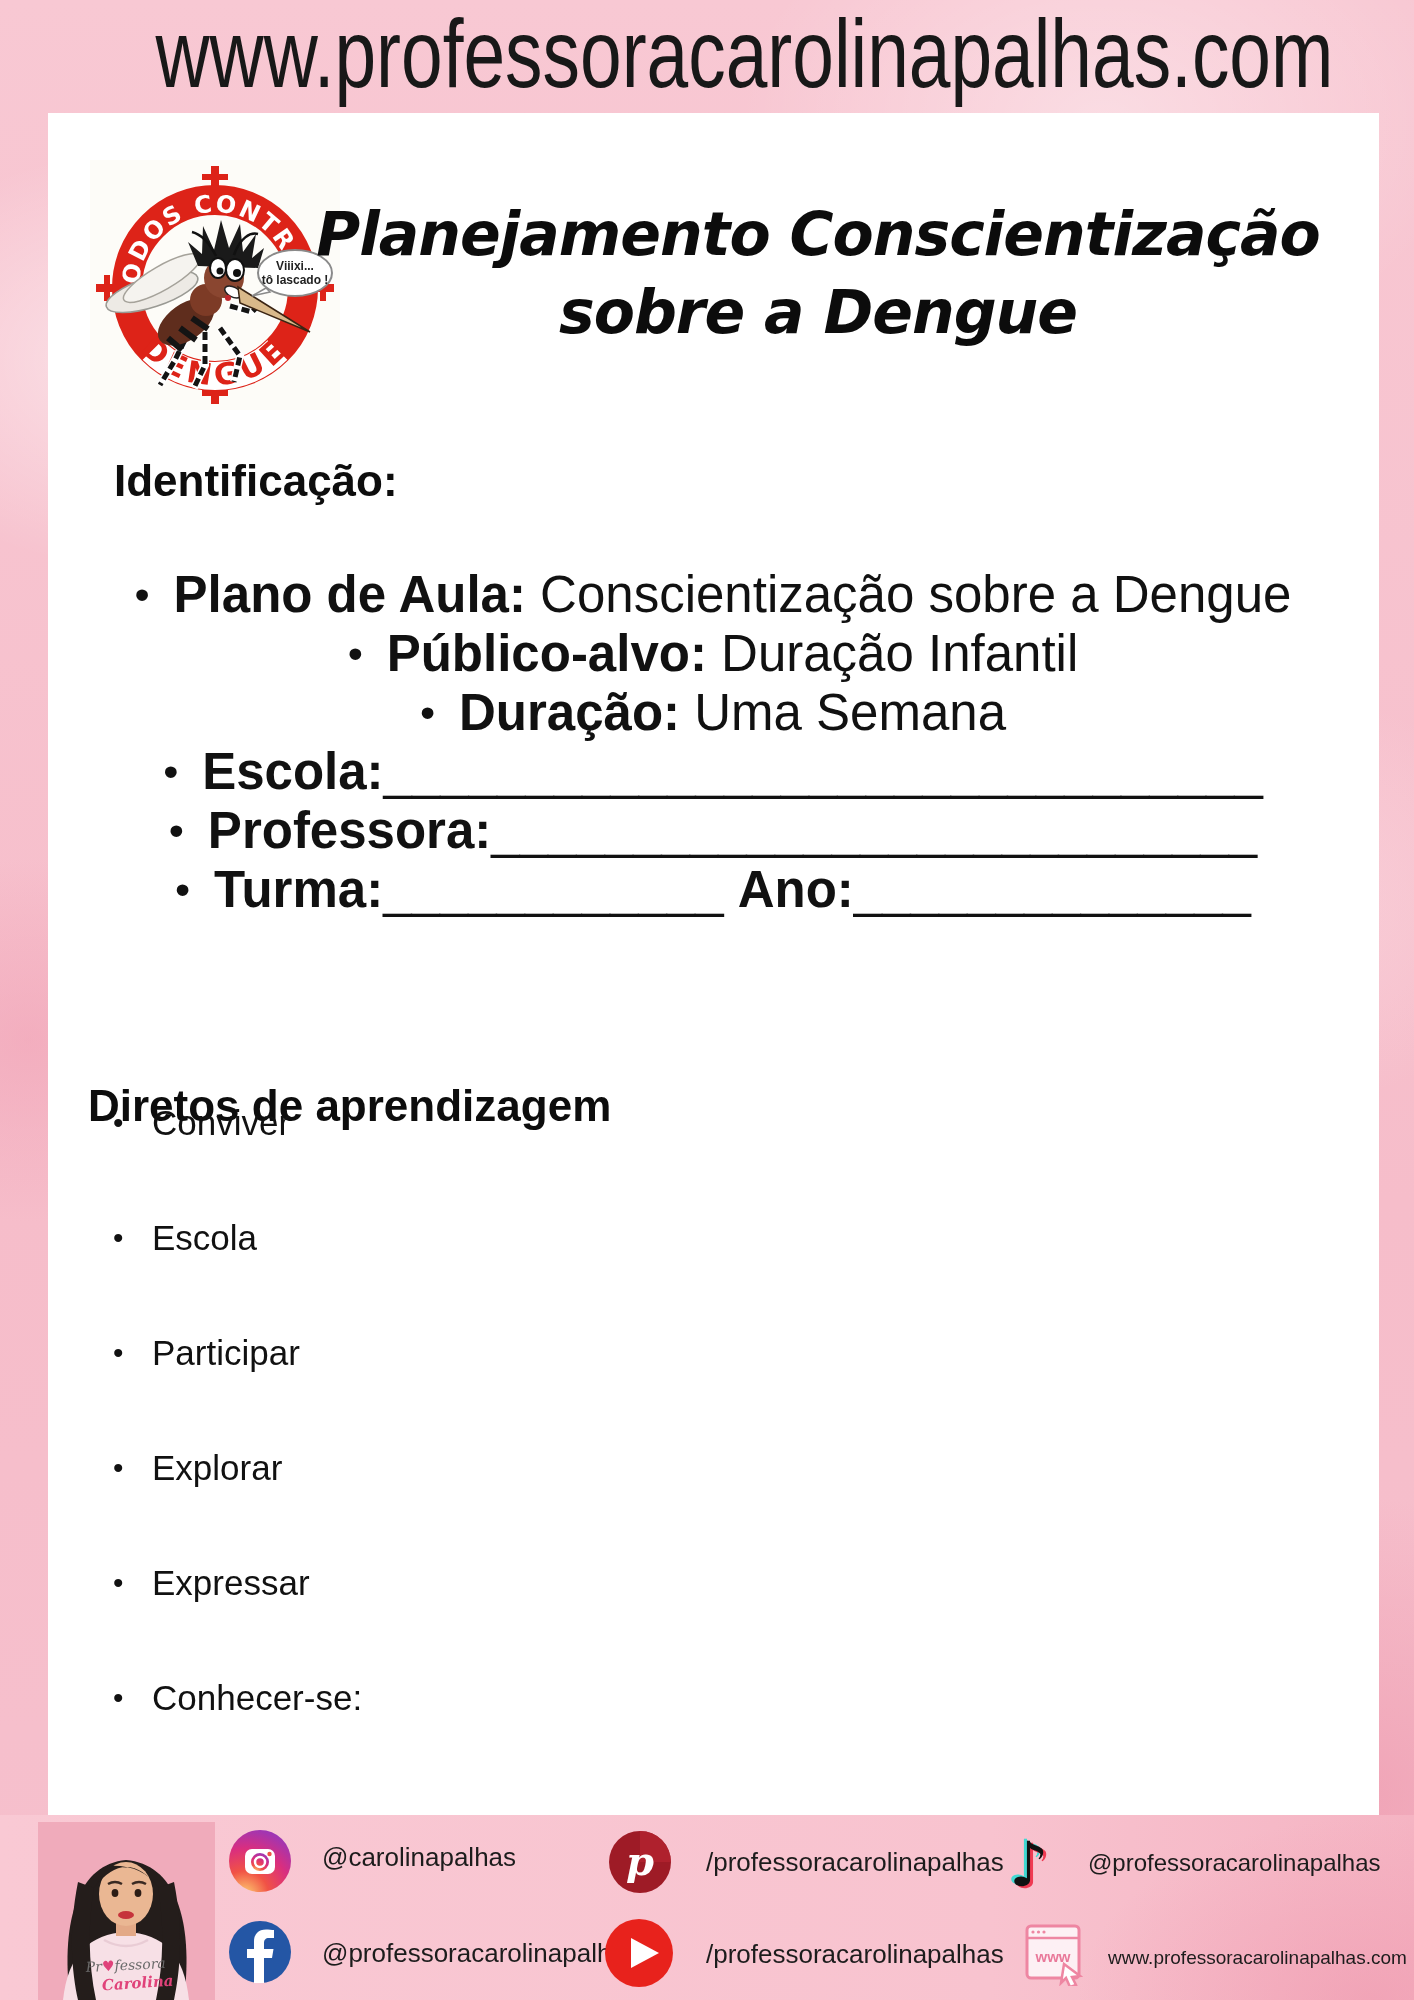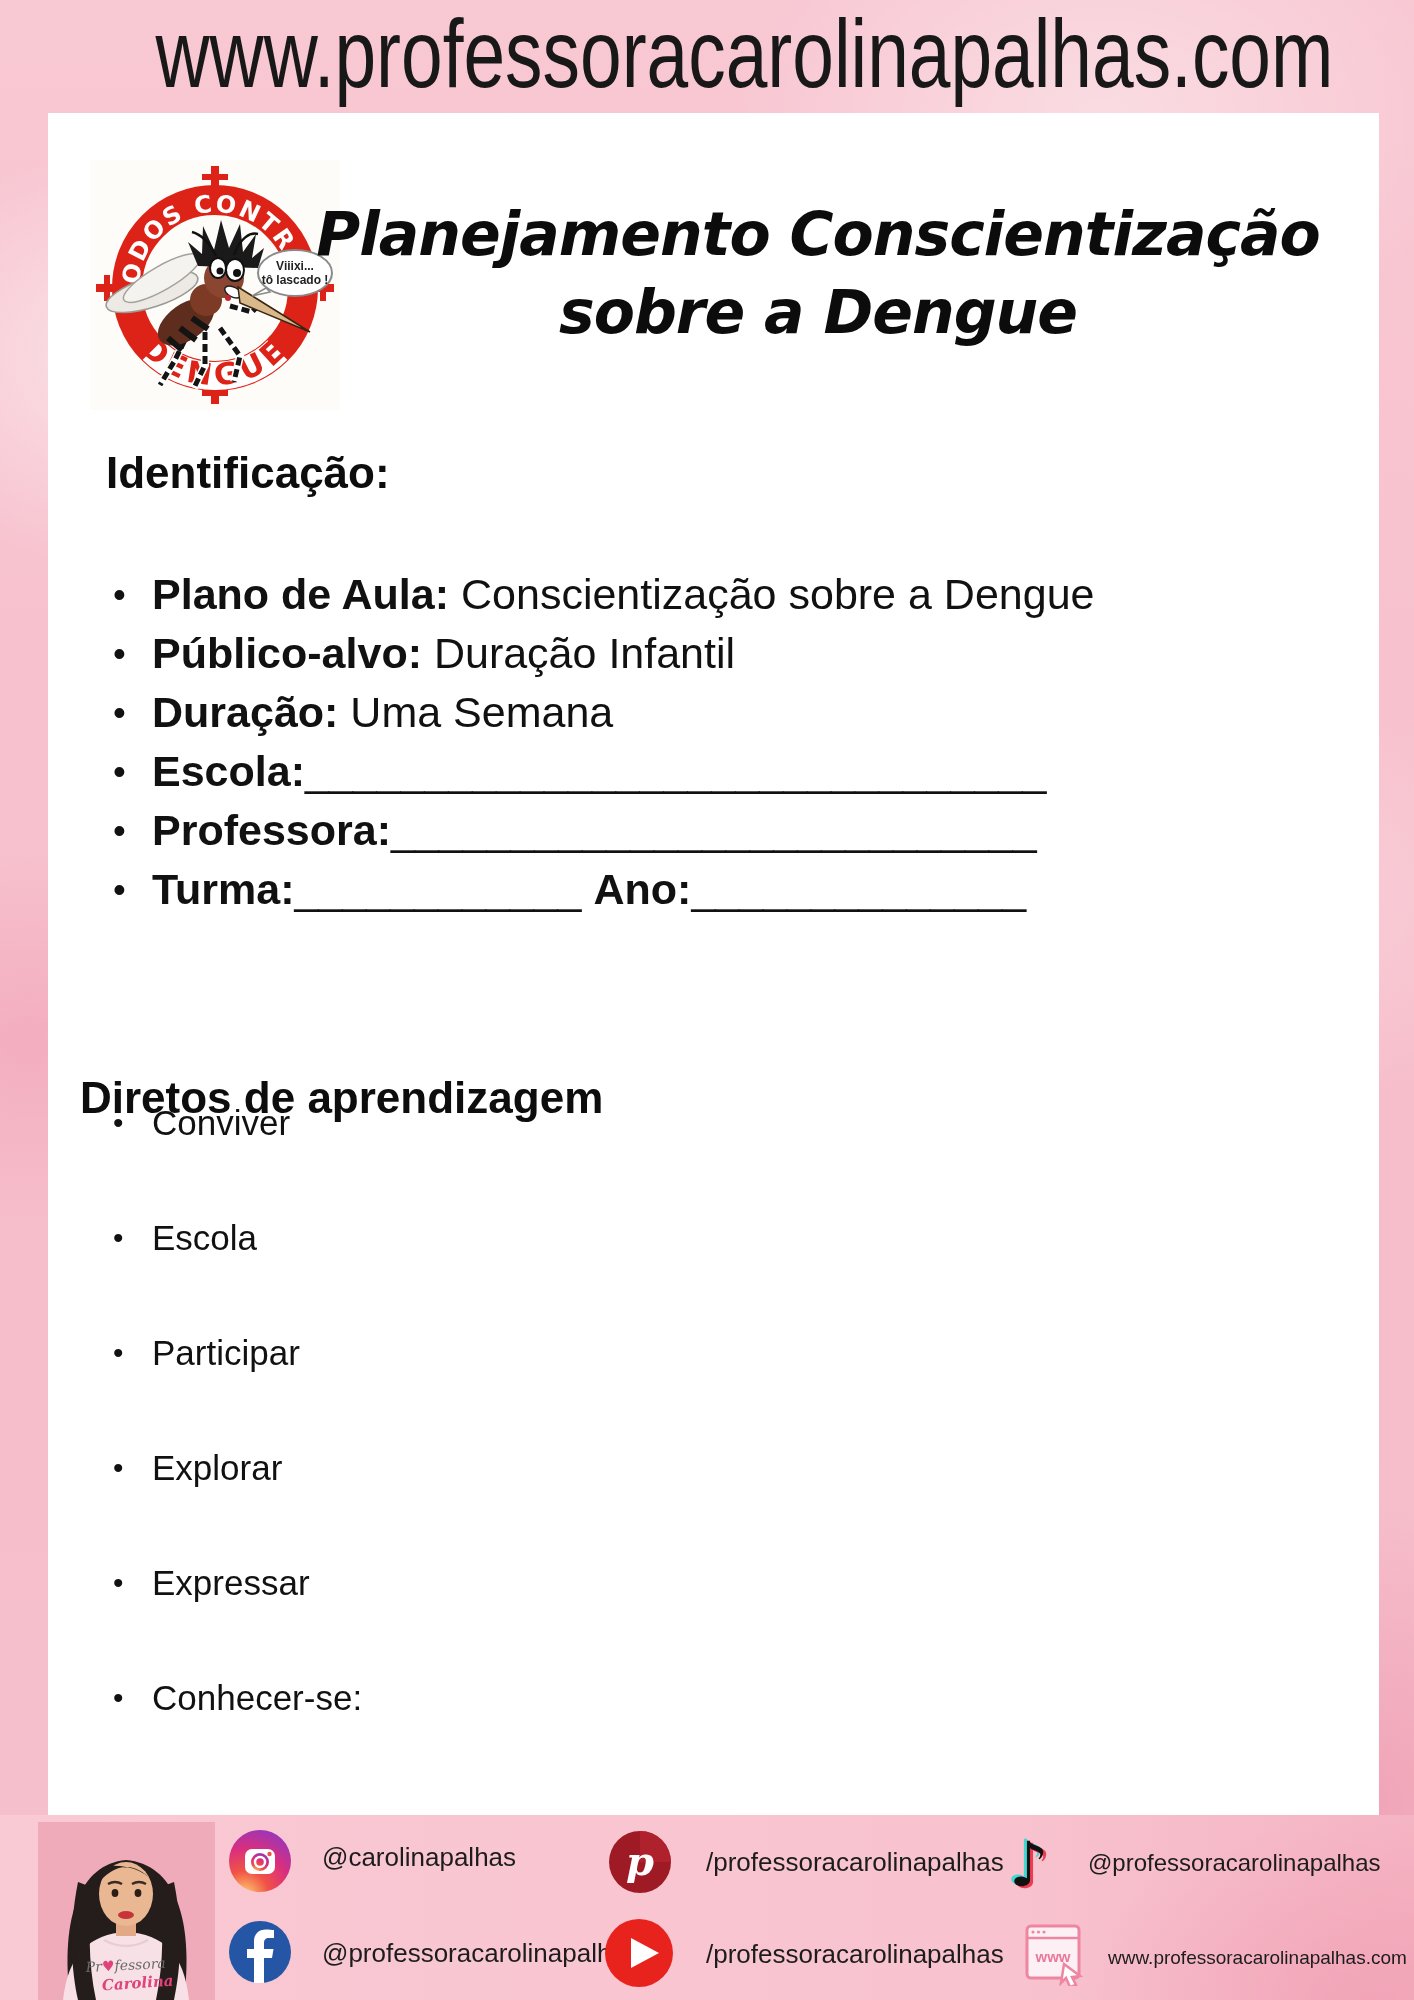--- a/index.html
+++ b/index.html
@@ -17,28 +17,28 @@
   .header-url{
     position:absolute;left:0;right:0;top:0;height:108px;line-height:108px;
     text-align:center;font-size:96px;font-weight:400;color:#181818;
     transform:scaleX(.78);transform-origin:50% 50%;white-space:nowrap;
   }
   .card{position:absolute;left:48px;top:113px;width:1331px;height:1702px;background:#ffffff;}
   .logo{position:absolute;left:42px;top:47px;width:250px;height:250px;}
   .title{position:absolute;left:225px;top:70px;width:1090px;text-align:center;
     font-family:"DejaVu Sans",sans-serif;font-weight:800;font-style:italic;
     font-size:60px;line-height:78px;letter-spacing:-1px;color:#0c0c0c;white-space:nowrap;margin-top:12px;}
-  .h-sec{position:absolute;margin:0;font-size:44px;font-weight:700;color:#0d0d0d;white-space:nowrap;}
+  .h-sec{position:absolute;margin:8px;font-size:44px;font-weight:700;color:#0d0d0d;white-space:nowrap;}
   .h-ident{left:58px;top:335px;}
   .h-learn{left:32px;top:960px;}
   .list{position:absolute;left:65px;}
   .ident-list{top:452px;width:1200px;}
   .learn-list{top:952px;width:1000px;}
   .row{display:flex;align-items:center;white-space:nowrap;}
-  .ident-list .row{height:59px;font-size:43px;}
+  .ident-list .row{height:59px;font-size:51px;justify-content:center;}
   .learn-list .row{height:115px;font-size:35px;}
   .row::before{content:"•";width:39px;flex:0 0 39px;font-size:.85em;}
   .row b{font-weight:700;}
   .row .val{font-weight:400;}
   .footer{position:absolute;left:0;top:1815px;width:1414px;height:185px;
     background:
       radial-gradient(ellipse 420px 260px at 97% 100%, rgba(238,150,172,.55), rgba(238,150,172,0) 70%),
       linear-gradient(90deg,#f9c9d4 0%,#f8c3cf 70%,#f5b4c3 100%);}
   .photo{position:absolute;left:38px;top:7px;width:177px;height:178px;}
   .soc{position:absolute;}

